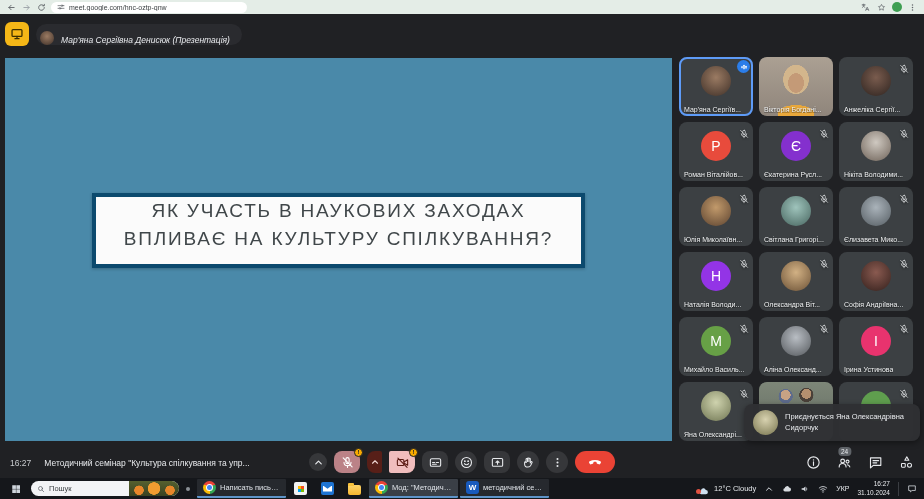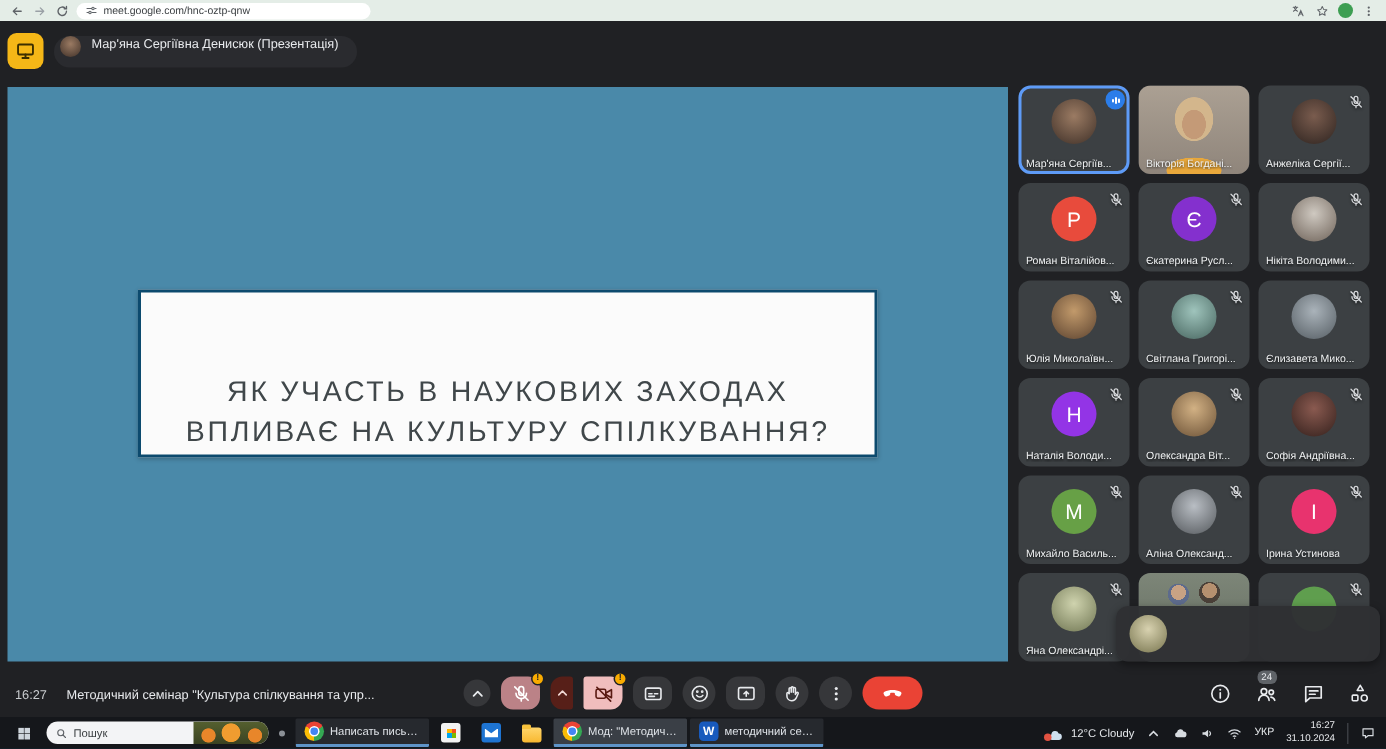--- a/index.html
+++ b/index.html
@@ -21,28 +21,28 @@
   .bicon svg { width:9px; height:9px; }
   .profile-dot { width:10px; height:10px; border-radius:50%; background:#3d9e52; flex:none; }
 
   
   .meet-app { position:absolute; top:14px; left:0; width:924px; height:464px; background:#202124; }
 
   .ext-btn { position:absolute; top:22px; left:5px; width:24px; height:24px; border-radius:6px; background:#f5b717;
     display:flex; align-items:center; justify-content:center; }
   .ext-btn svg { width:14px; height:14px; }
   .presenter-pill { position:absolute; top:24px; left:36px; height:21px; border-radius:11px; background:#2a2b2f;
-    display:flex; align-items:flex-start; gap:7px; padding:0 12px 0 4px; }
+    display:flex; align-items:flex-end; gap:7px; padding:0 12px 0 4px;font-style:italic; }
   .presenter-av { width:14px; height:14px; border-radius:50%; background:radial-gradient(circle at 50% 38%, #9b7b63, #3f3028); flex:none; }
   .presenter-name { font-size:8.5px; color:#e8eaed; white-space:nowrap; }
 
   
   .slide { position:absolute; top:58px; left:5px; width:667px; height:383px; background:#4a89a9; }
-  .slide-box { position:absolute; left:87px; top:135px; width:493px; height:112px; background:#fbfbfb;
-    border:2px solid #0c4a6e; box-shadow:0 1px 3px rgba(0,0,0,.25); display:flex; align-items:flex-end; justify-content:center; padding:0 10px; }
+  .slide-box { position:absolute; left:87px; top:135px; width:493px; height:75px; background:#fbfbfb;
+    border:4px solid #0c4a6e; box-shadow:0 1px 3px rgba(0,0,0,.25); display:flex; align-items:flex-start; justify-content:center; padding:0 10px; }
   .slide-text { font-size:19px; letter-spacing:1.8px; color:#40474a; text-align:center; line-height:1.45; }
 
   
   .tiles { position:absolute; top:57px; left:679px; width:234px; height:384px;
     display:grid; grid-template-columns:repeat(3,74px); grid-auto-rows:59px; gap:6px; }
   .tile { position:relative; background:#3c4043; border-radius:8px; overflow:hidden; }
   .tile.active { outline:2px solid #5e9bf7; outline-offset:-2px; }
   .pav { position:absolute; left:50%; top:9px; transform:translateX(-50%); width:30px; height:30px; border-radius:50%; }
   .lav { position:absolute; left:50%; top:9px; transform:translateX(-50%); width:30px; height:30px; border-radius:50%;
     color:#fff; font-size:14px; display:flex; align-items:center; justify-content:center; }
@@ -378,20 +378,21 @@
             <rect x="9" y="3" width="6" height="11" rx="3"></rect>
             <path d="M5.5 11.5a6.5 6.5 0 0 0 13 0"></path>
             <path d="M12 18v3"></path>
             <path d="M4 3.5l16.5 16.5"></path>
           </svg></span>
       </div>
     </div>
 
   <div class="toast">
     <div class="toast-av"></div>
+    <span class="toast-text">Приєднується Яна Олександрівна Сидорчук</span>
   </div>
 
   <div class="bottom-bar">
     <div class="bar-left">
       <span class="bar-time">16:27</span>
       <span class="bar-title">Методичний семінар "Культура спілкування та упр...</span>
     </div>
     <div class="bar-center" id="controls">
         <div class="ctrl c-chev">
           <span style="display:flex">

